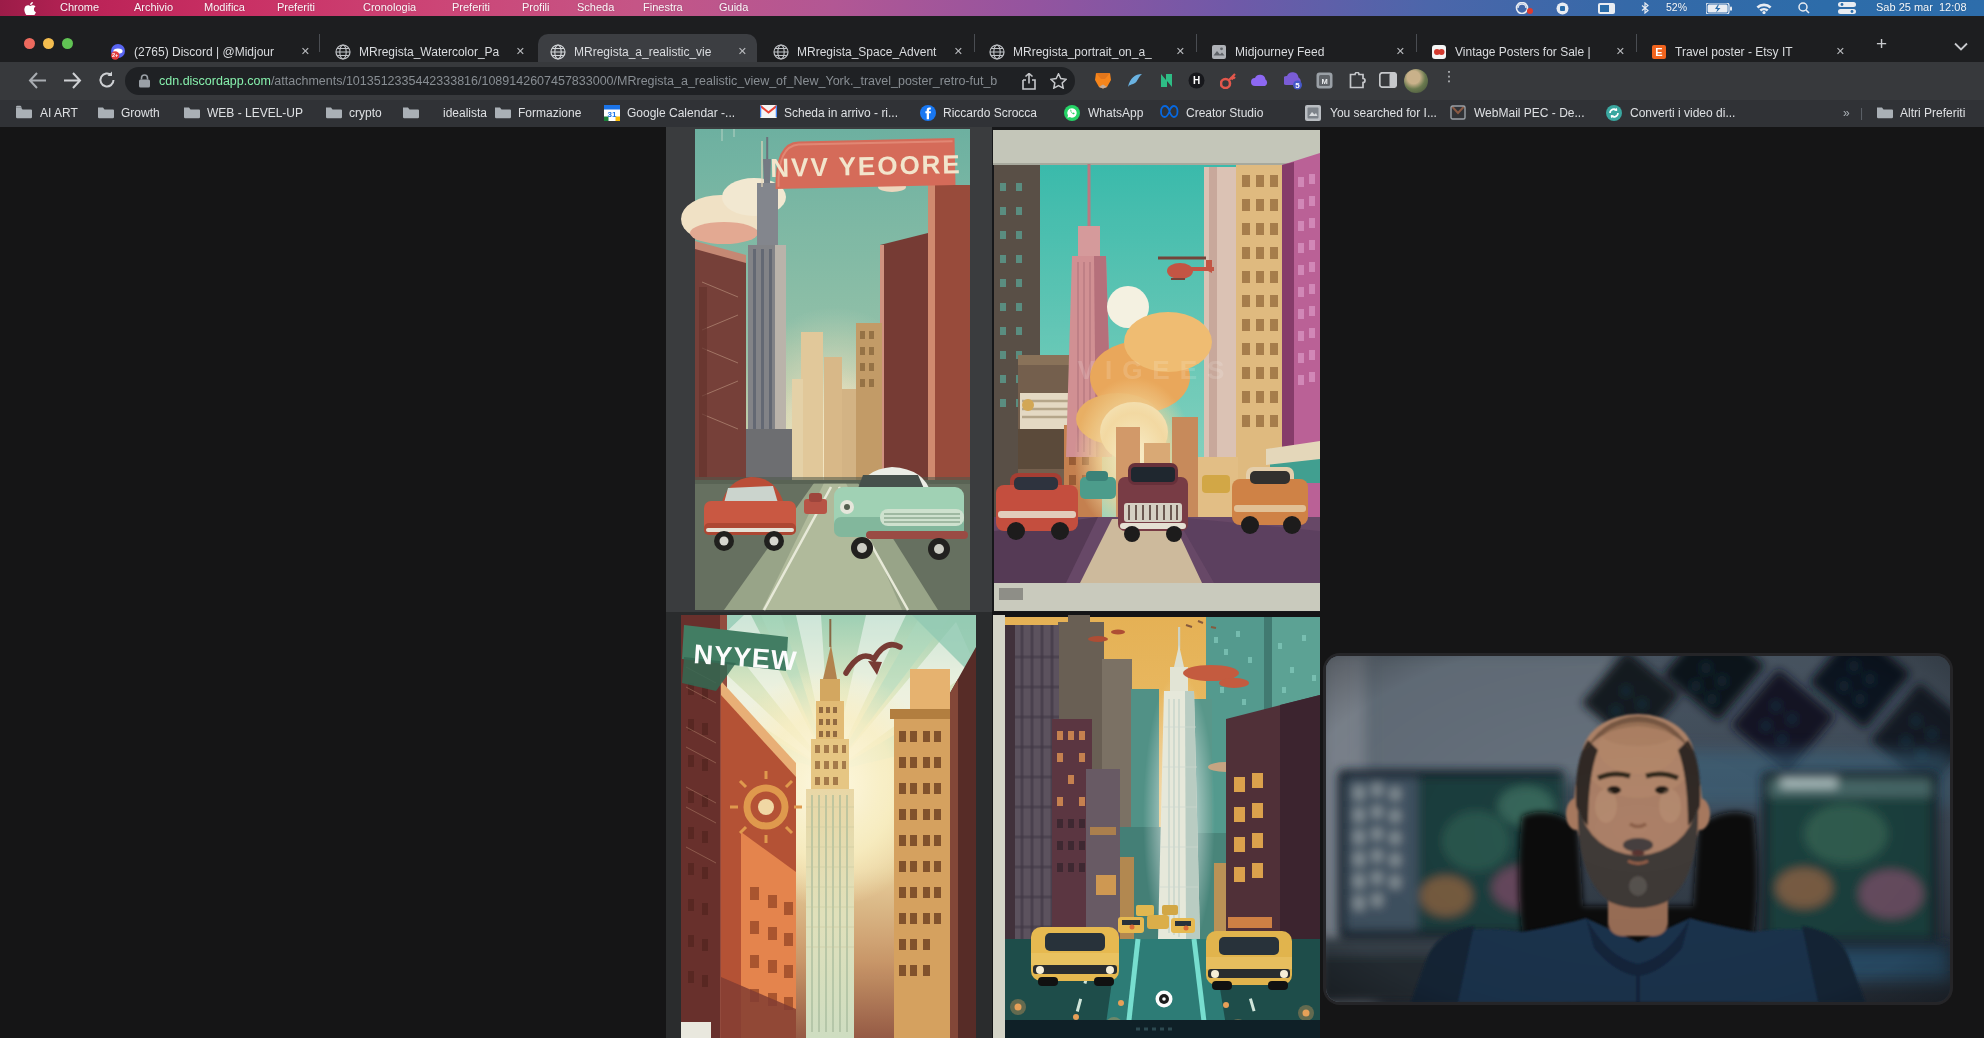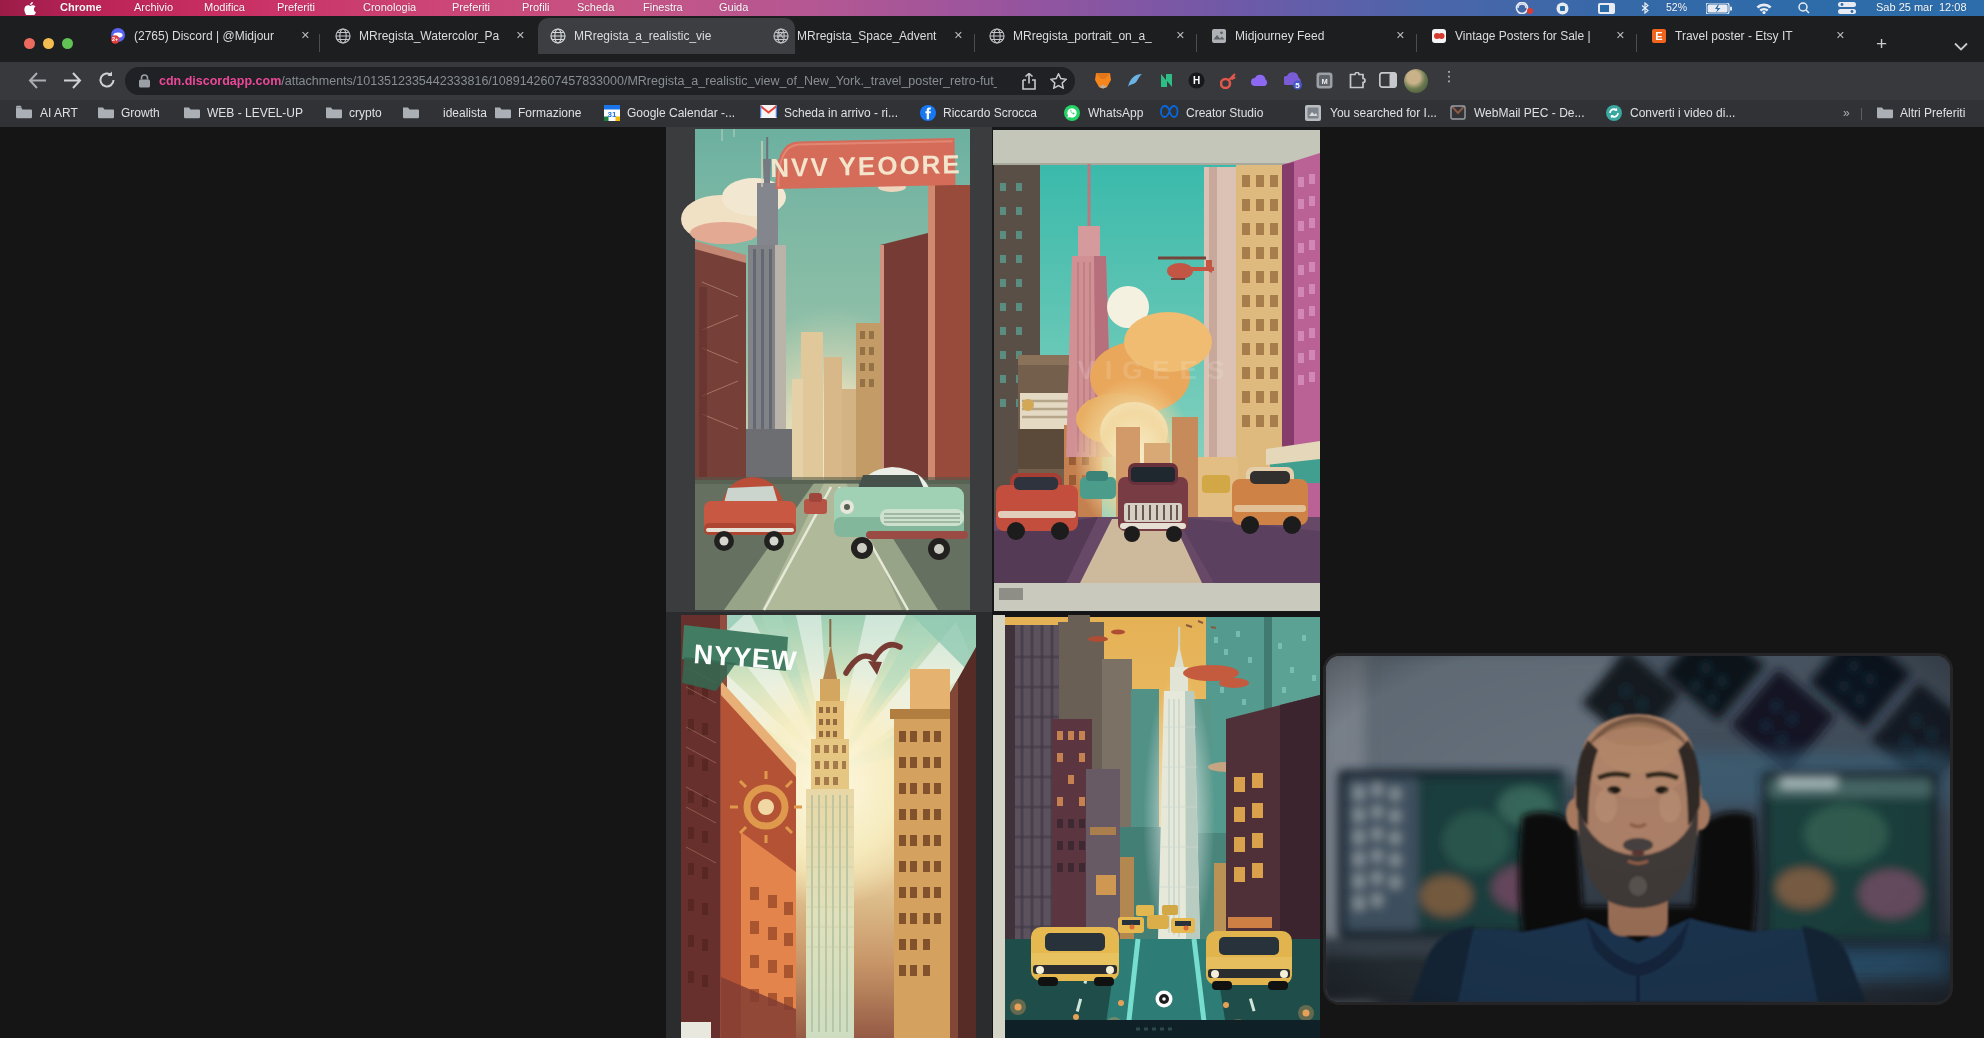--- a/index.html
+++ b/index.html
@@ -6,21 +6,21 @@
 html,body{width:1984px;height:1038px;overflow:hidden}
 body{background:#151516;font-family:"Liberation Sans",sans-serif;position:relative}
 
 #menubar{position:absolute;top:0;left:0;width:1984px;height:16px;
  background:linear-gradient(90deg,#9c1c48 0%,#bc2458 5%,#c93064 12%,#cc4576 22%,#c55586 32%,#b25794 42%,#94549f 52%,#7059a8 62%,#4c66aa 72%,#3569a8 82%,#2d6ca9 92%,#2d6dab 100%);
  color:#fff;font-size:11px}
 #menubar span{position:absolute;top:1px;white-space:nowrap;color:rgba(255,255,255,.95);text-shadow:0 0 2px rgba(0,0,0,.2)}
 
 #tabbar{position:absolute;top:16px;left:0;width:1984px;height:46px;background:#1d1e20}
 .tl{position:absolute;top:22px;width:11px;height:11px;border-radius:50%}
-.tab{position:absolute;top:2px;height:36px;border-radius:10px 10px 0 0;color:#dadcdf;font-size:12px}
+.tab{position:absolute;top:18px;height:36px;border-radius:10px 10px 0 0;color:#dadcdf;font-size:12px}
 .tab .fav{position:absolute;left:12px;top:10px;width:16px;height:16px}
 .tab .ttl{position:absolute;left:36px;top:11px;right:30px;overflow:hidden;white-space:nowrap}
 .tab .cls{position:absolute;right:10px;top:11px;font-size:11px;color:#b9bbbe}
 .tabsep{position:absolute;top:18px;width:1px;height:18px;background:#4a4d52}
 
 #toolbar{position:absolute;top:62px;left:0;width:1984px;height:38px;background:#37393c}
 #urlpill{position:absolute;left:125px;top:5px;width:950px;height:28px;border-radius:14px;background:#1f2124;color:#9aa0a6;font-size:12.5px;line-height:28px;white-space:nowrap;overflow:hidden}
 .navic{position:absolute;top:7px;color:#cfd1d4;font-size:17px}
 
 #bookbar{position:absolute;top:100px;left:0;width:1984px;height:27px;background:#303236;color:#dee0e3;font-size:12px}
@@ -30,21 +30,21 @@
 #content{position:absolute;top:127px;left:0;width:1984px;height:911px;background:#151516}
 #grid{position:absolute;left:666px;top:0;width:654px;height:911px;filter:blur(0.6px) saturate(.9) brightness(.99)}
 #cam{position:absolute;left:1326px;top:529px;width:624px;height:346px;border-radius:14px;overflow:hidden;background:#2c333c;box-shadow:0 0 0 3px rgba(70,70,74,0.35)}
 </style>
 </head>
 <body>
 <div id="menubar">
   <svg style="position:absolute;left:24px;top:2px" width="12" height="13" viewBox="0 0 12 13">
       <path fill="#fff" d="M8.2 2.1c-.5.6-1.4 1-2.1.9-.1-.8.3-1.6.7-2.1C7.3.3 8.2 0 8.9 0c.1.8-.3 1.6-.7 2.1zM9 3.2c-1.2-.1-2.1.7-2.7.7-.6 0-1.5-.6-2.4-.6C2.7 3.3 1.5 4 .9 5.2c-1.2 2.1-.3 5.3.9 7 .6.8 1.3 1.8 2.2 1.7.9 0 1.2-.6 2.3-.6s1.4.6 2.4.6c1 0 1.6-.8 2.2-1.7.7-1 1-1.9 1-2-.1 0-2-.8-2-3 0-1.9 1.5-2.7 1.6-2.8C10.6 3.4 9.4 3.2 9 3.2z"></path>
     </svg>
-  <span style="left:60px;font-weight:bold">Chrome</span>
+  <span style="left:60px;font-weight:normal">Chrome</span>
   <span style="left:134px">Archivio</span>
   <span style="left:204px">Modifica</span>
   <span style="left:277px">Preferiti</span>
   <span style="left:363px">Cronologia</span>
   <span style="left:452px">Preferiti</span>
   <span style="left:522px">Profili</span>
   <span style="left:577px">Scheda</span>
   <span style="left:643px">Finestra</span>
   <span style="left:719px">Guida</span>
   <svg style="position:absolute;left:1514px;top:2px" width="22" height="12" viewBox="0 0 22 12">
@@ -103,21 +103,21 @@
   <div class="tabsep" style="left:319px"></div>
   <div class="tab" style="left:323px;width:212px">
     <svg class="fav" viewBox="0 0 16 16">
         <circle cx="8" cy="8" r="7" fill="none" stroke="#c0c3c7" stroke-width="1.2"></circle>
         <ellipse cx="8" cy="8" rx="3.2" ry="7" fill="none" stroke="#c0c3c7" stroke-width="1.1"></ellipse>
         <path d="M1 8h14M2.2 4.5h11.6M2.2 11.5h11.6" stroke="#c0c3c7" stroke-width="1.1"></path>
       </svg>
     <span class="ttl">MRregista_Watercolor_Pa</span>
       <span class="cls">✕</span>
   </div>
-  <div class="tab" style="left:538px;width:257px;background:#3c3e42">
+  <div class="tab" style="left:538px;width:219px;background:#3c3e42">
     <svg class="fav" viewBox="0 0 16 16">
         <circle cx="8" cy="8" r="7" fill="none" stroke="#d4d7da" stroke-width="1.2"></circle>
         <ellipse cx="8" cy="8" rx="3.2" ry="7" fill="none" stroke="#d4d7da" stroke-width="1.1"></ellipse>
         <path d="M1 8h14M2.2 4.5h11.6M2.2 11.5h11.6" stroke="#d4d7da" stroke-width="1.1"></path>
       </svg>
     <span class="ttl">MRregista_a_realistic_vie</span>
       <span class="cls">✕</span>
   </div>
   <div class="tab" style="left:761px;width:212px">
     <svg class="fav" viewBox="0 0 16 16">
@@ -181,21 +181,21 @@
     </svg>
   <svg class="navic" style="left:98px;top:9px" width="18" height="18" viewBox="0 0 18 18">
       <path d="M15.5 9a6.5 6.5 0 1 1-2-4.7" fill="none" stroke="#cfd1d4" stroke-width="2"></path>
       <path d="M14 0.5v4.5h-4.5z" fill="#cfd1d4"></path>
     </svg>
   <div id="urlpill">
     <svg style="position:absolute;left:14px;top:7px" width="11" height="14" viewBox="0 0 11 14">
         <rect x="0" y="5.5" width="11" height="8" rx="1.5" fill="#9aa0a6"></rect>
         <path d="M2.5 5.5V4a3 3 0 0 1 6 0v1.5" fill="none" stroke="#9aa0a6" stroke-width="1.6"></path>
       </svg>
-    <div style="position:absolute;left:34px;right:78px;top:0;height:28px;overflow:hidden;white-space:nowrap"><span style="color:#ec4899;font-weight:bold">cdn.discordapp.com</span><span style="opacity:.85">/attachments/1013512335442333816/1089142607457833000/MRregista_a_realistic_view_of_New_York._travel_poster_retro-fut_b16e94cd-305f-4147-b591-49422c8d900c....</span></div>
+    <div style="position:absolute;left:34px;right:78px;top:0;height:28px;overflow:hidden;white-space:nowrap"><span style="color:#86efac;font-weight:normal">cdn.discordapp.com</span><span style="opacity:.85">/attachments/1013512335442333816/1089142607457833000/MRregista_a_realistic_view_of_New_York._travel_poster_retro-fut_b16e94cd-305f-4147-b591-49422c8d900c....</span></div>
   </div>
   <svg style="position:absolute;left:1022px;top:11px" width="14" height="17" viewBox="0 0 14 17">
       <path d="M7 0.5 7 10.5M3.5 3.5 7 0.5 10.5 3.5" fill="none" stroke="#c6c8cb" stroke-width="1.6"></path>
       <path d="M1 7v9h12V7h-3M1 7h3" fill="none" stroke="#c6c8cb" stroke-width="1.6"></path>
     </svg>
   <svg style="position:absolute;left:1050px;top:11px" width="17" height="16" viewBox="0 0 17 16">
       <path d="M8.5 0.8 10.8 5.6 16 6.3 12.2 9.9 13.2 15.1 8.5 12.6 3.8 15.1 4.8 9.9 1 6.3 6.2 5.6z" fill="none" stroke="#c6c8cb" stroke-width="1.5"></path>
     </svg>
   <svg style="position:absolute;left:1094px;top:10px" width="18" height="17" viewBox="0 0 18 17">
       <path d="M2 1 9 4.5 16 1 17 8 13 15 9 16.5 5 15 1 8z" fill="#f6851b"></path>

